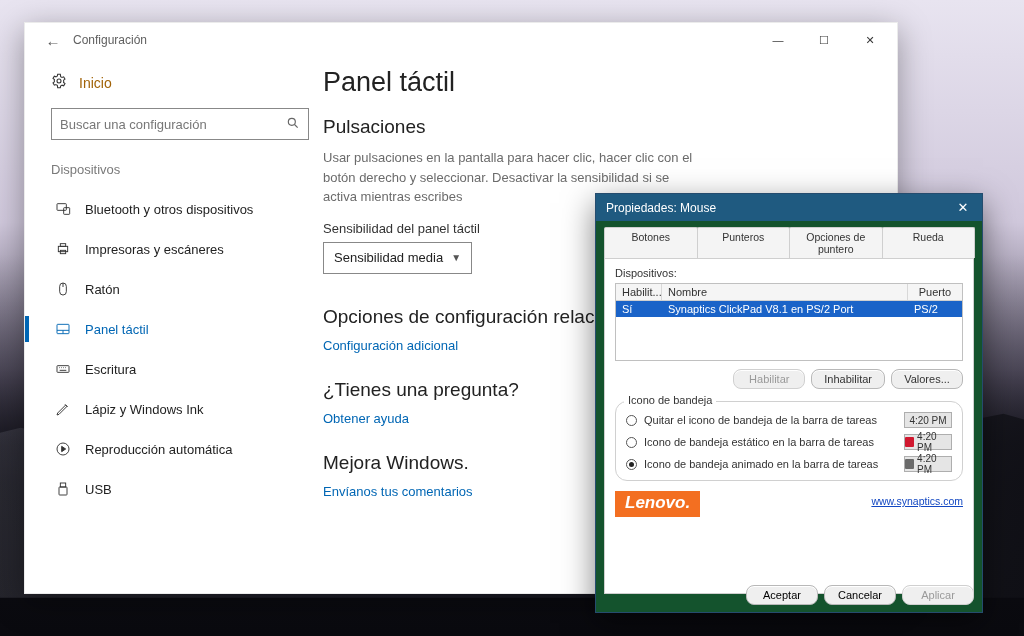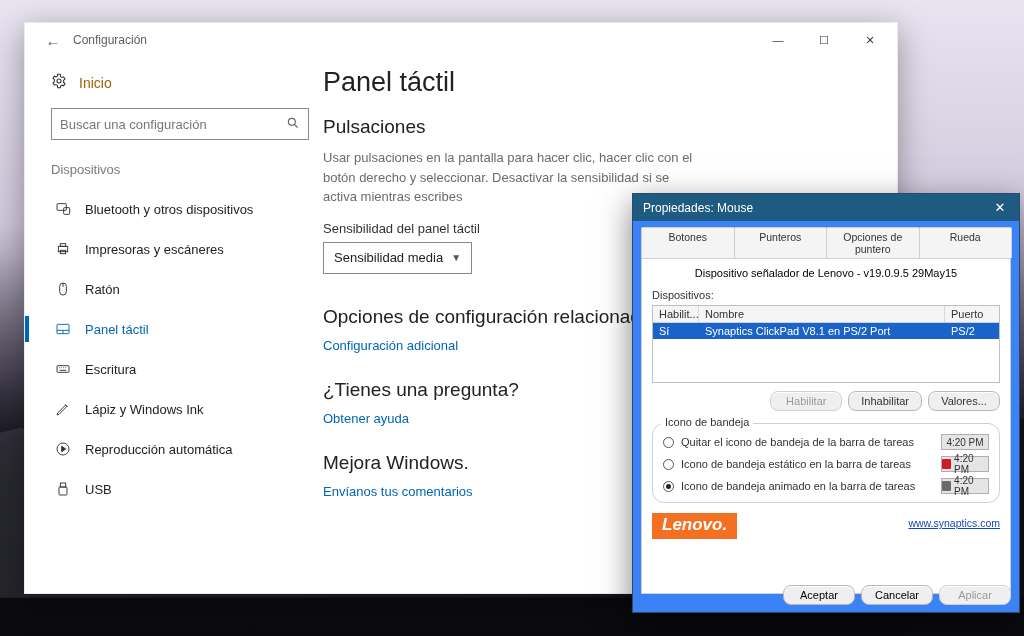--- a/index.html
+++ b/index.html
@@ -41,22 +41,22 @@
 .main h2 { font-weight: 400; font-size: 19px; margin: 8px 0 10px; }
 .desc { color:#6b6b6b; font-size:13px; line-height:1.5; max-width: 380px; margin-bottom: 14px; }
 .sublabel { font-size:13px; color:#333; margin-bottom: 6px; }
 .combo { display:inline-flex; align-items:center; gap:8px; border:1px solid #888; height:32px; padding: 0 10px;
   font-size:13px; color:#222; margin-bottom: 26px; }
 .combo .chev { font-size:10px; color:#555; }
 .main h3 { font-weight: 400; font-size: 19px; margin: 6px 0 10px; }
 .link { color:#0066b4; font-size:13px; margin-bottom: 26px; display:block; }
 
 
-.dlg { position:absolute; left: 632px; top: 193px; width: 388px; height: 420px;
-  background:#3b82f6; border:1px solid #254c6e; box-shadow: 0 10px 30px rgba(0,0,0,0.5); }
+.dlg { position:absolute; left: 595px; top: 193px; width: 388px; height: 420px;
+  background:#14532d; border:1px solid #254c6e; box-shadow: 0 10px 30px rgba(0,0,0,0.5); }
 .dlg-titlebar { height:27px; background:#1f5a80; color:#fff; display:flex; align-items:center;
   padding-left:10px; font-size:12px; }
 .dlg-titlebar .t { flex:1; }
 .dlg-close { width:38px; height:27px; display:flex; align-items:center; justify-content:center; font-size:13px; }
 .dlg-inner { padding: 6px 8px 6px; }
 .tabs { display:flex; flex-wrap:wrap; font-size:10.5px; color:#333;flex-direction:column; }
 .tabs .tab { background:#f4f4f4; border:1px solid #cfcfcf; border-bottom:none; padding: 3px 8px;
   border-radius:2px 2px 0 0; margin-right:-1px; }
 .tabs .row1 { display:flex; width:100%; }
 .tabs .row1 .tab { flex:1; text-align:center; }
@@ -66,21 +66,21 @@
 .tabs .row2 .tab.active { background:#fff; flex:1; display:flex; align-items:center; gap:4px; justify-content:center;
   z-index:1; border-color:#bfbfbf; }
 .tab .ticon { width:10px; height:10px; background:#e0182f; border-radius:1px; }
 .tab-page { background:#fff; border:1px solid #cfcfcf; padding: 8px 10px 10px; height: 336px; }
 .dev-title { text-align:center; font-size:11px; margin-bottom: 10px; }
 .fieldset { font-size:11px; color:#333; }
 .fs-label { margin-bottom: 4px; }
 .table { border:1px solid #c0c0c0; background:#fff; height:78px; }
 .thead { display:flex; font-size:11px; background:#f5f5f5; border-bottom:1px solid #d0d0d0; }
 .thead .th { padding:2px 6px; border-right:1px solid #d8d8d8; }
-.th1 { width:46px; } .th2 { flex:1; } .th3 { width:54px; border-right:none !important; }
+.th1 { width:46px; } .th2 { flex:1; } .th3 { width:54px; border-right:none !important;text-align:center; }
 .trow { display:flex; background:#1a63c8; color:#fff; font-size:11px; }
 .trow .td { padding:2px 6px; }
 .td1 { width:46px; } .td2 { flex:1; } .td3 { width:54px; text-align:left; }
 .btns-row { display:flex; gap:6px; justify-content:flex-end; margin-top:8px; }
 .w-btn { font-size:11px; padding: 3px 12px; background:#efefef; border:1px solid #b8b8b8; border-radius:8px;
   box-shadow: inset 0 1px 0 #fff; min-width:72px; text-align:center; }
 .w-btn.disabled { color:#9a9a9a; border-color:#d0d0d0; }
 .groupbox { border:1px solid #d0d0d0; border-radius:12px; margin-top: 12px; padding: 10px 10px 8px;
   font-size:11px; position:relative; }
 .groupbox .legend { position:absolute; top:-8px; left:8px; background:#fff; padding:0 4px; }
@@ -236,21 +236,20 @@
   <div class="dlg-inner">
     <div class="tabs">
       <div class="row1">
         <div class="tab">Botones</div>
         <div class="tab">Punteros</div>
         <div class="tab">Opciones de puntero</div>
         <div class="tab">Rueda</div>
       </div>
     </div>
     <div class="tab-page">
-      <div class="dev-title">Dispositivo señalador de Lenovo - v19.0.9.5 29May15</div>
       <div class="fieldset">
         <div class="fs-label">Dispositivos:</div>
         <div class="table">
           <div class="thead">
             <div class="th th1">Habilit...</div>
             <div class="th th2">Nombre</div>
             <div class="th th3">Puerto</div>
           </div>
           <div class="trow">
             <div class="td td1">Sí</div>

